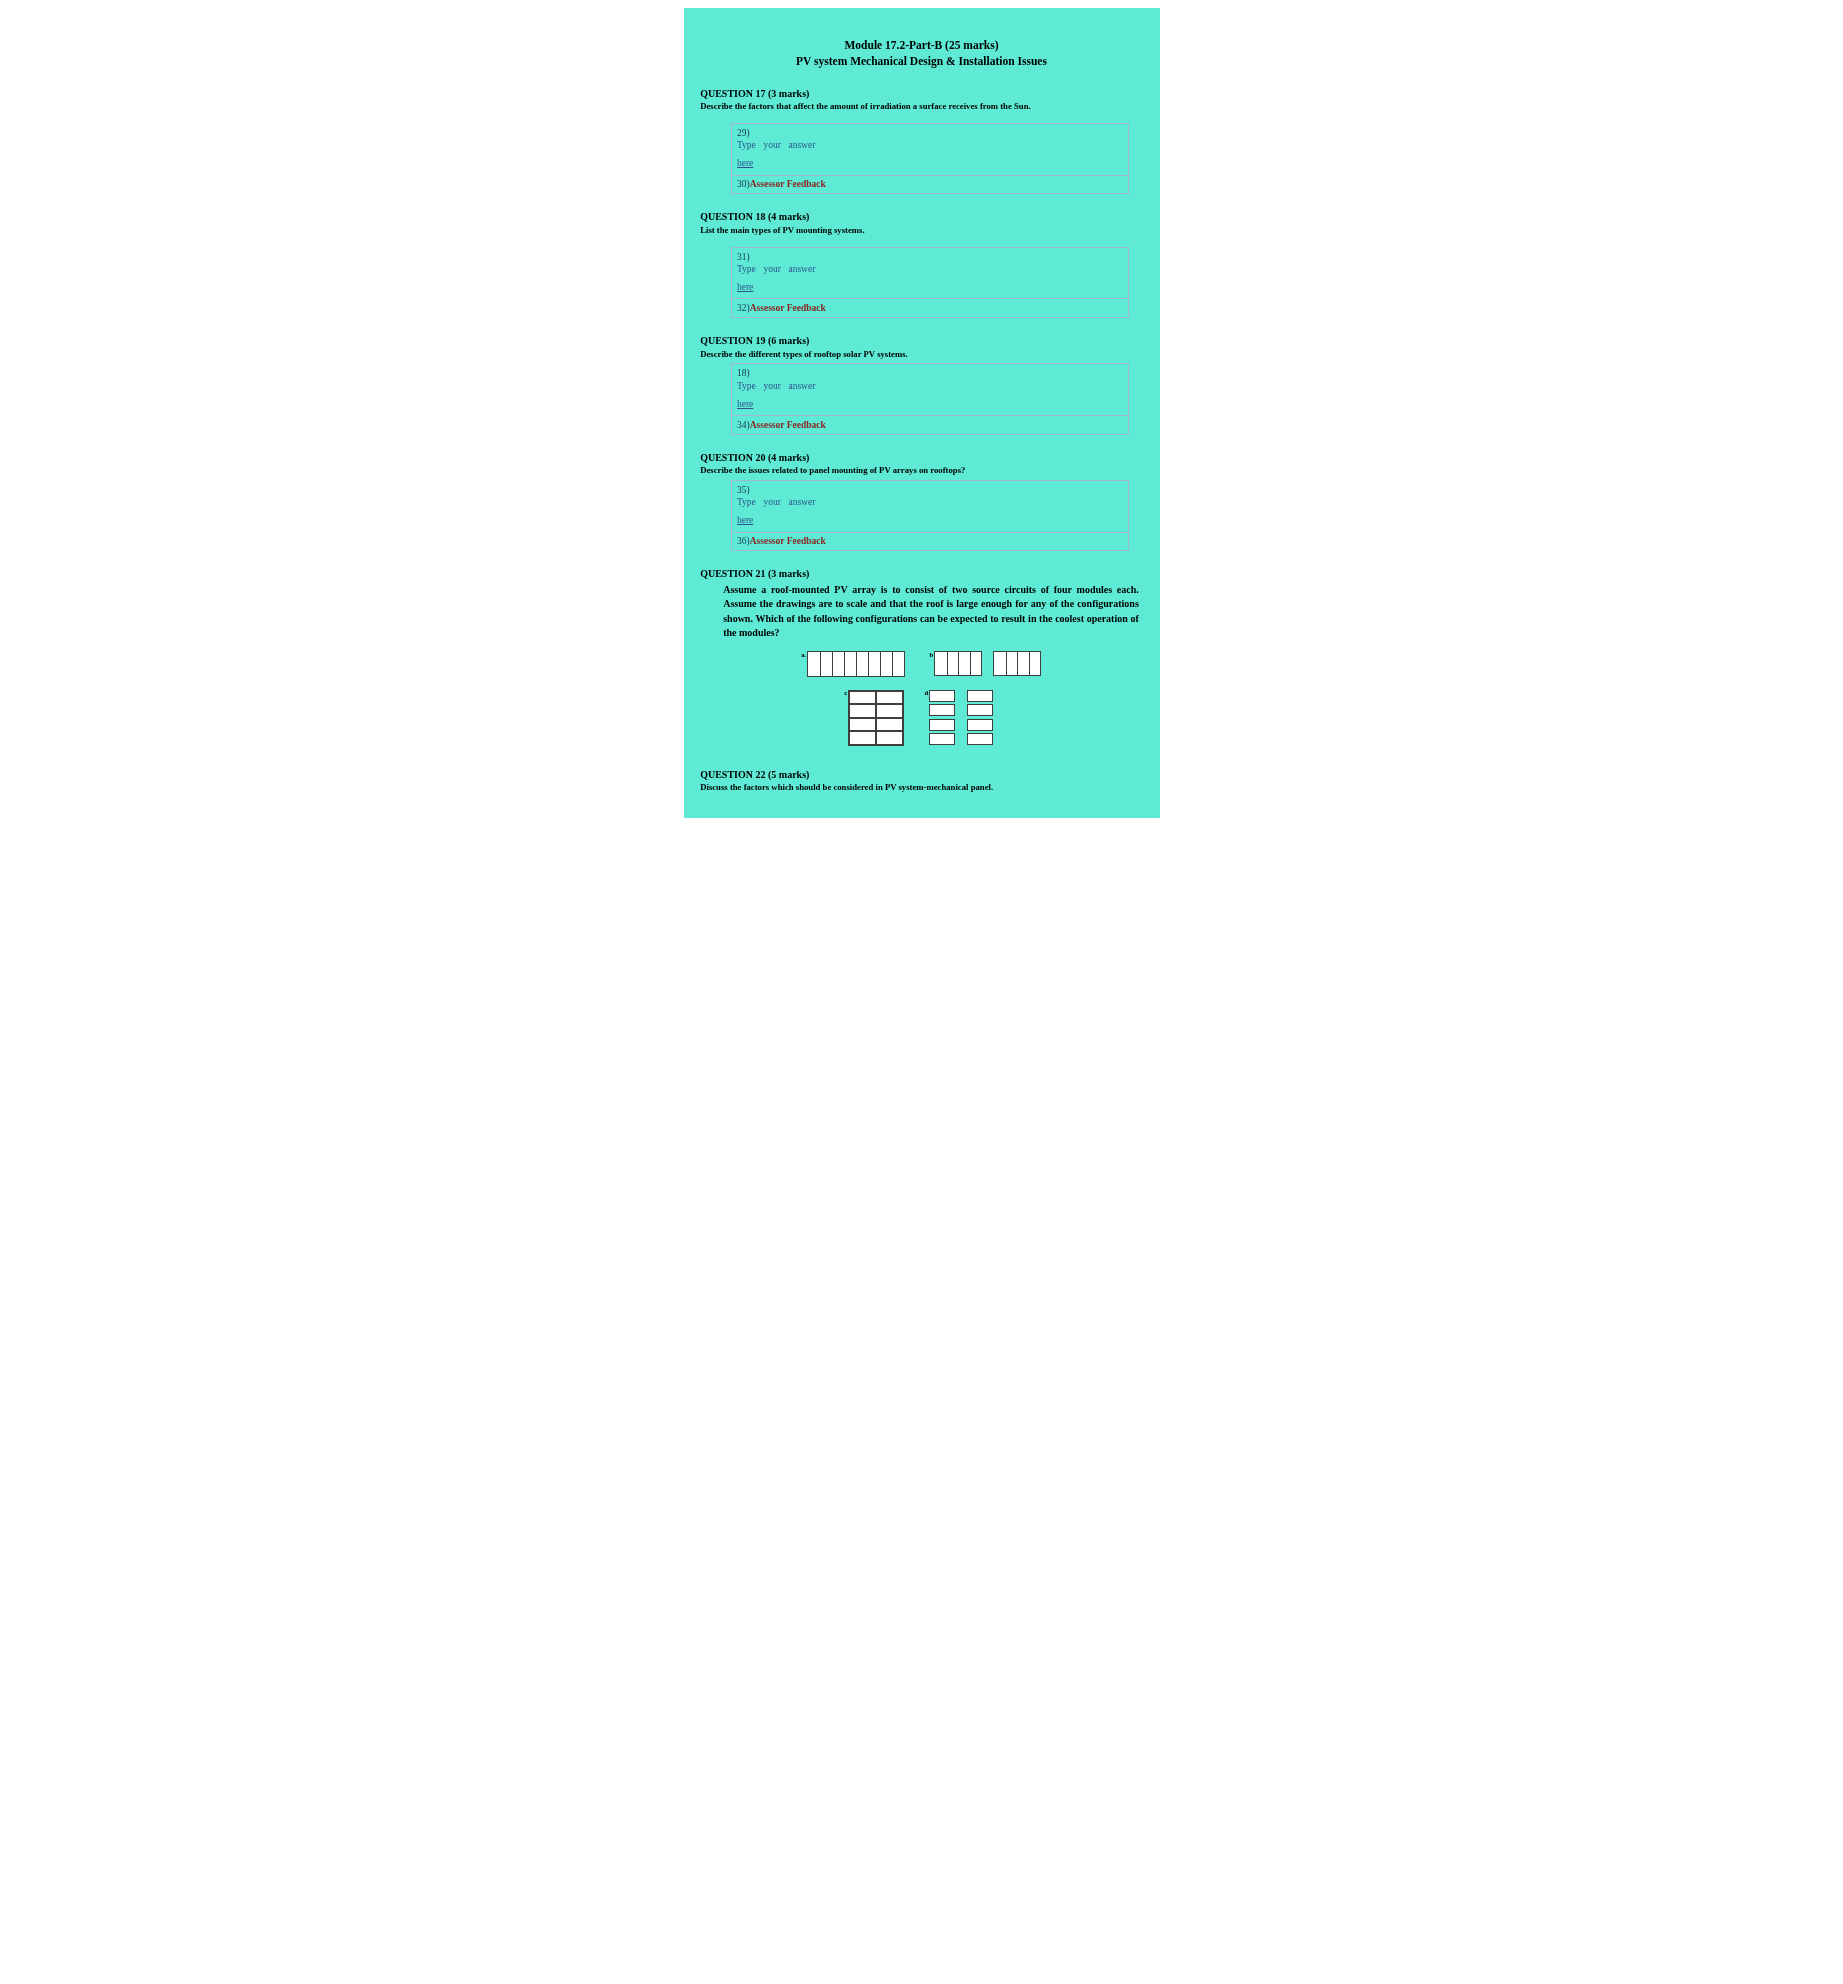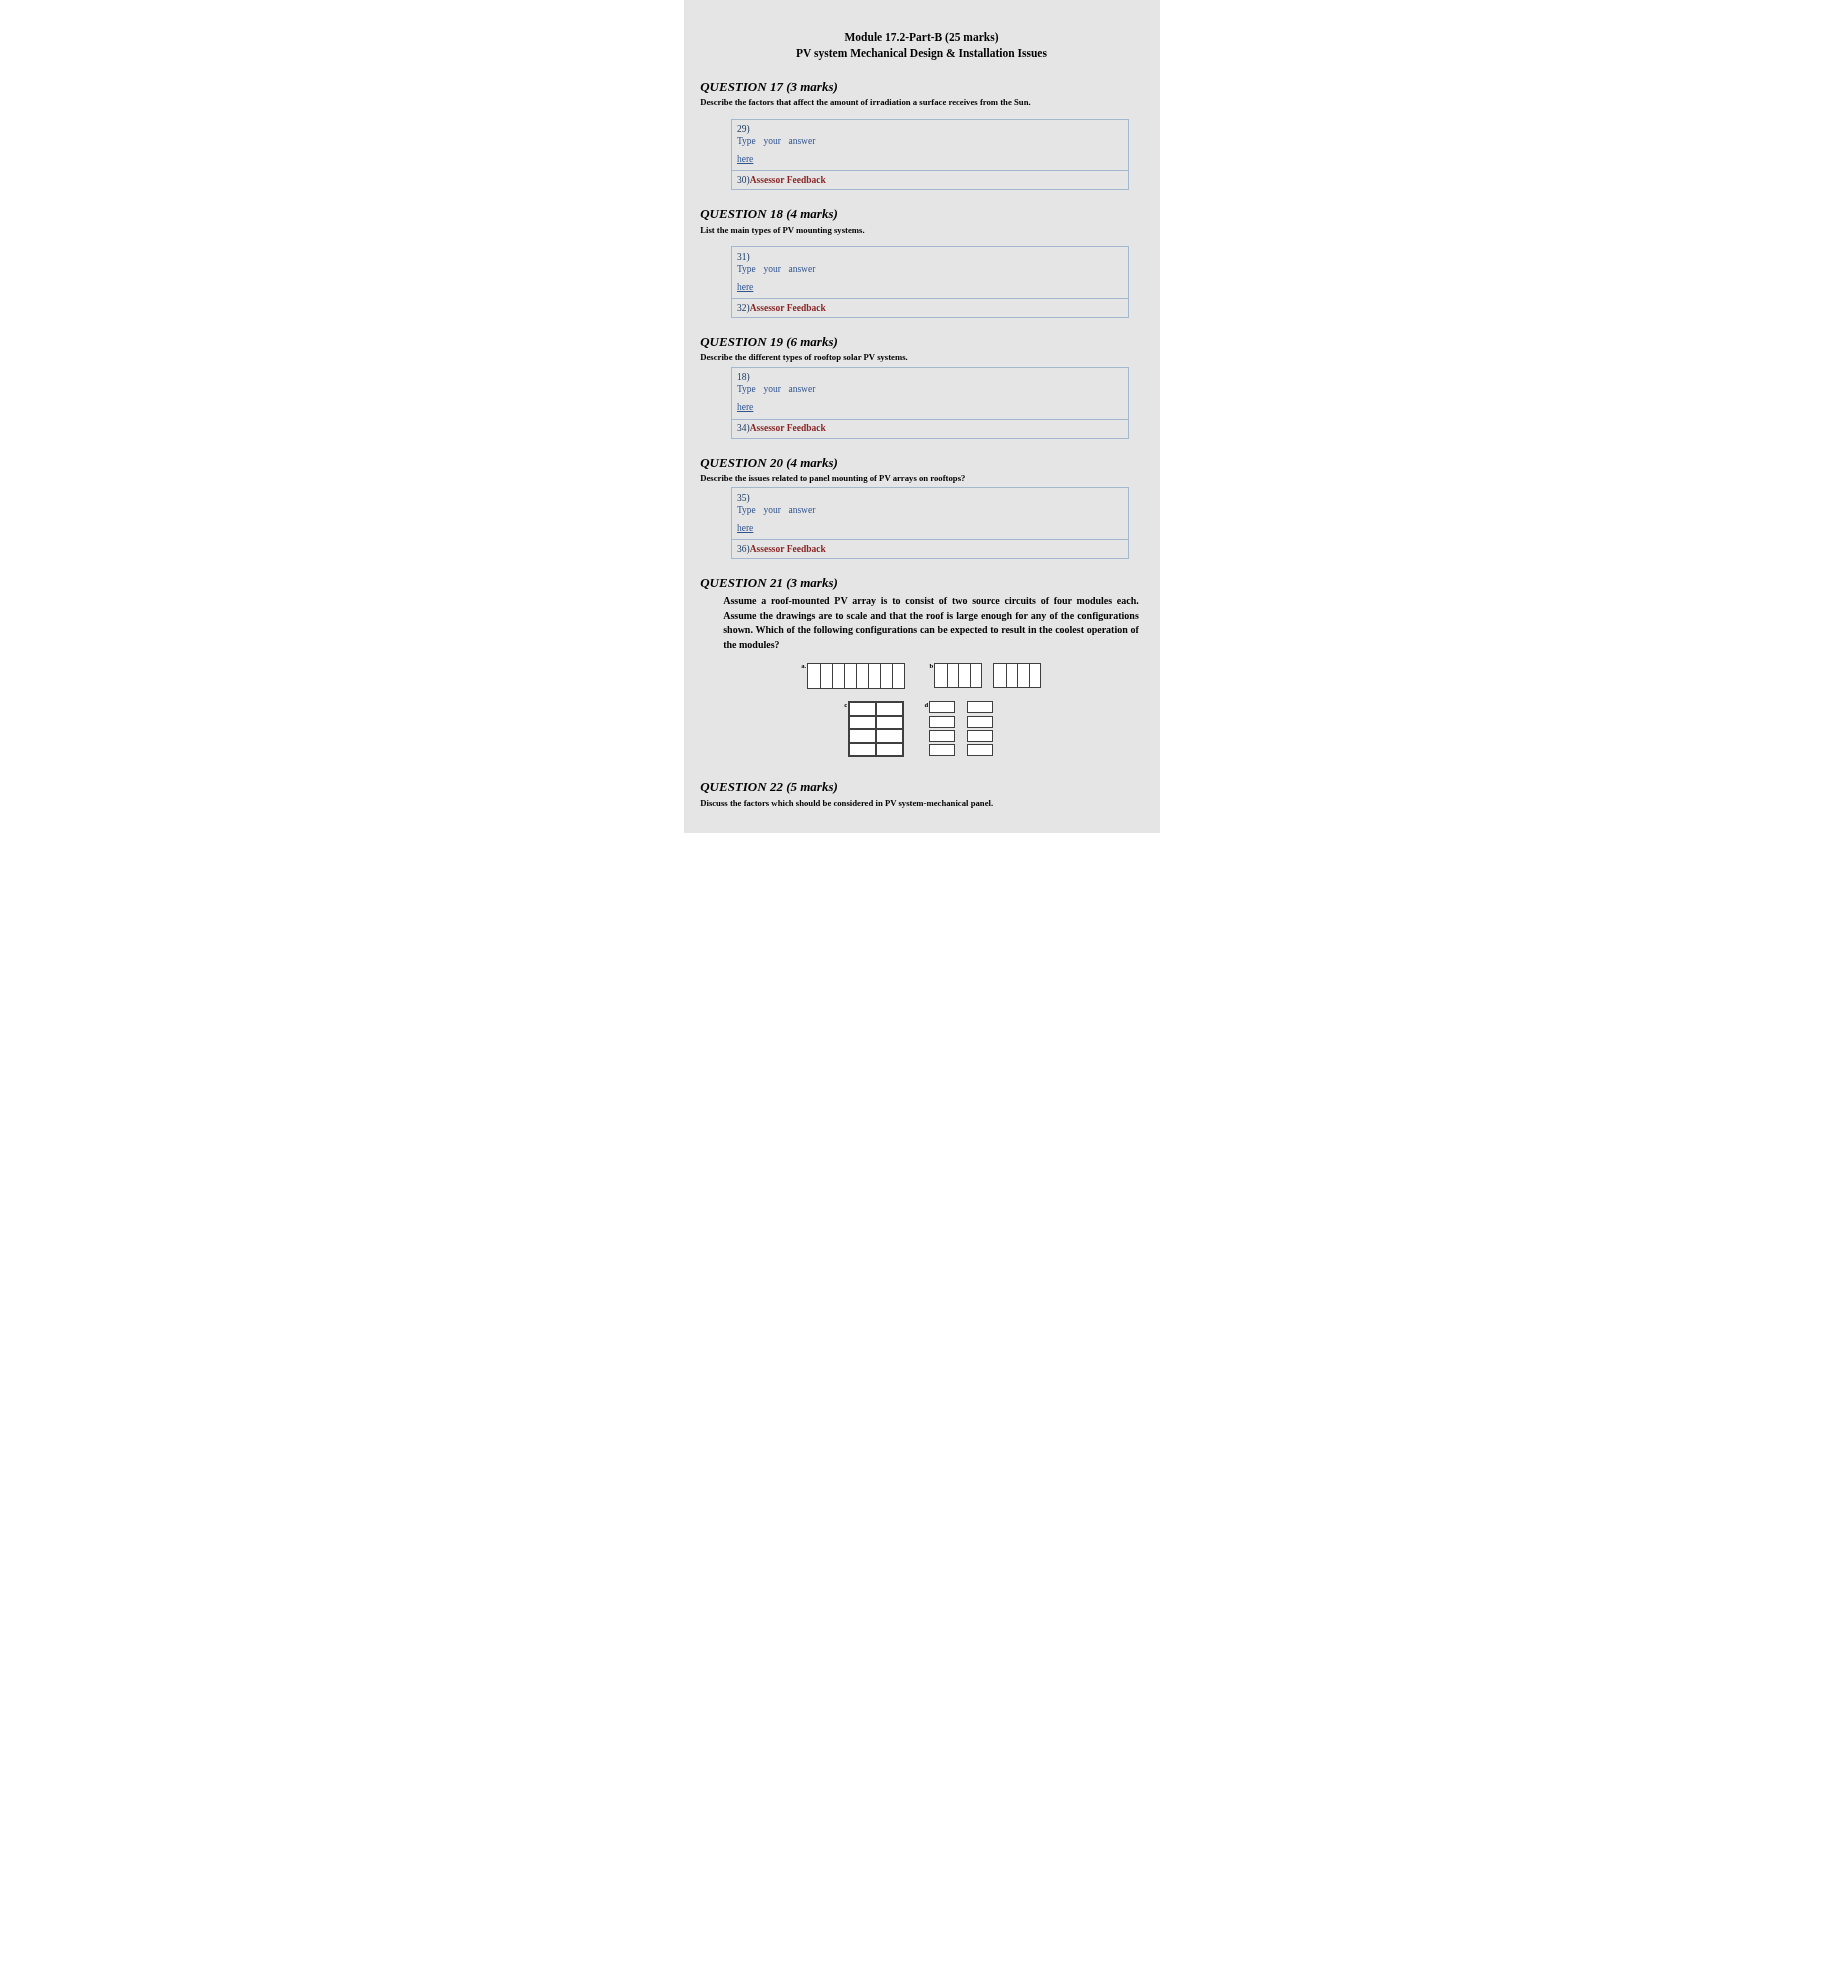--- a/index.html
+++ b/index.html
@@ -5,27 +5,27 @@
   :root{
     --answer-text-blue:#2E5490;
     --number-blue:#17365D;
     --feedback-red:#8B2525;
     --box-border:#A3B8CE;
     --module-border:#3F3F3F;
   }
   *{box-sizing:border-box;margin:0;padding:0;}
   html,body{background:#ffffff;}
   body{font-family:"Liberation Serif",serif;color:#000;}
-  .page{width:476px;min-height:622px;margin:0 auto;background:#e5e5e5;padding:29px 16.7px 24px 16.7px;}
+  .page{width:476px;min-height:622px;margin:8px auto;background:#5eead4;padding:29px 16.7px 24px 16.7px;}
 
   .title{text-align:center;font-size:11.5px;font-weight:bold;line-height:1.4;}
 
   .question{margin-top:16px;}
   .question.first{margin-top:17.5px;}
-  .q-heading{font-size:13px;font-weight:bold;line-height:1.3;font-style:italic;}
+  .q-heading{font-size:10px;font-weight:bold;line-height:1.3;}
   .q-prompt{font-size:8.7px;font-weight:bold;line-height:1.3;margin-top:1.6px;}
 
   .answer-table{margin:10.3px 14.3px 0 31px;border:0.4px solid var(--box-border);}
   .answer-table.tight{margin-top:3.2px;}
   .answer-cell{border-bottom:0.4px solid var(--box-border);padding:3.2px 5.6px 4.8px 4.8px;min-height:35px;font-size:9.5px;line-height:1.3;cursor:text;}
   .answer-line1{display:flex;justify-content:space-between;align-items:flex-start;flex-direction:column;}
   .answer-num{color:var(--number-blue);}
   .type-answer{color:var(--answer-text-blue);word-spacing:0.55em;}
   .here-label{color:var(--answer-text-blue);margin-top:5.6px;text-decoration:underline;}
   .feedback-cell{display:flex;align-items:center;padding:2.8px 5.6px 2.8px 4.8px;font-size:9.5px;line-height:1.3;cursor:text;}

